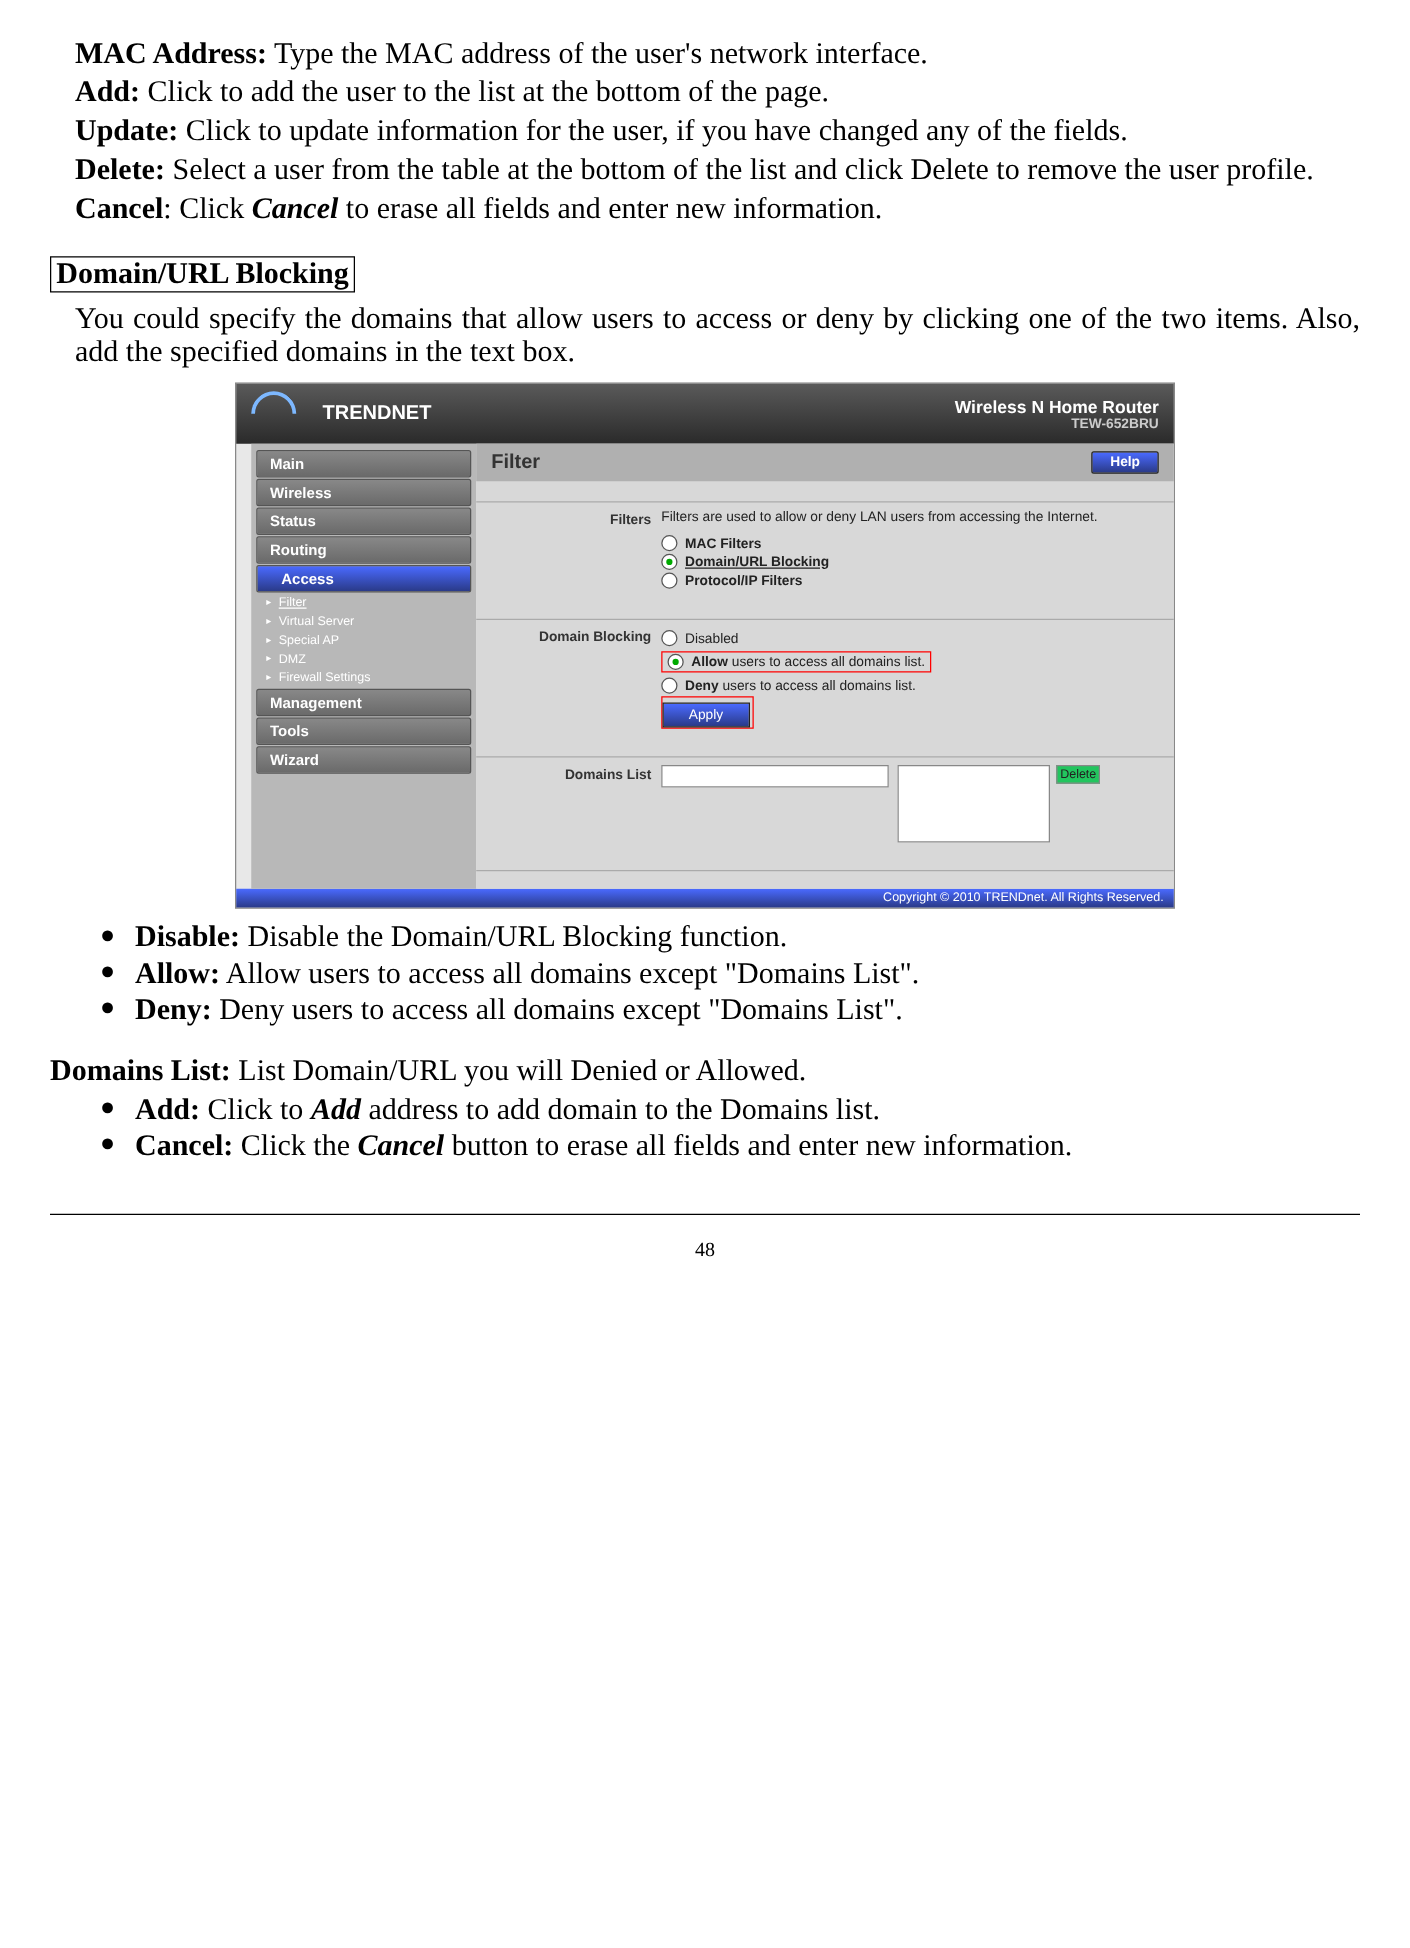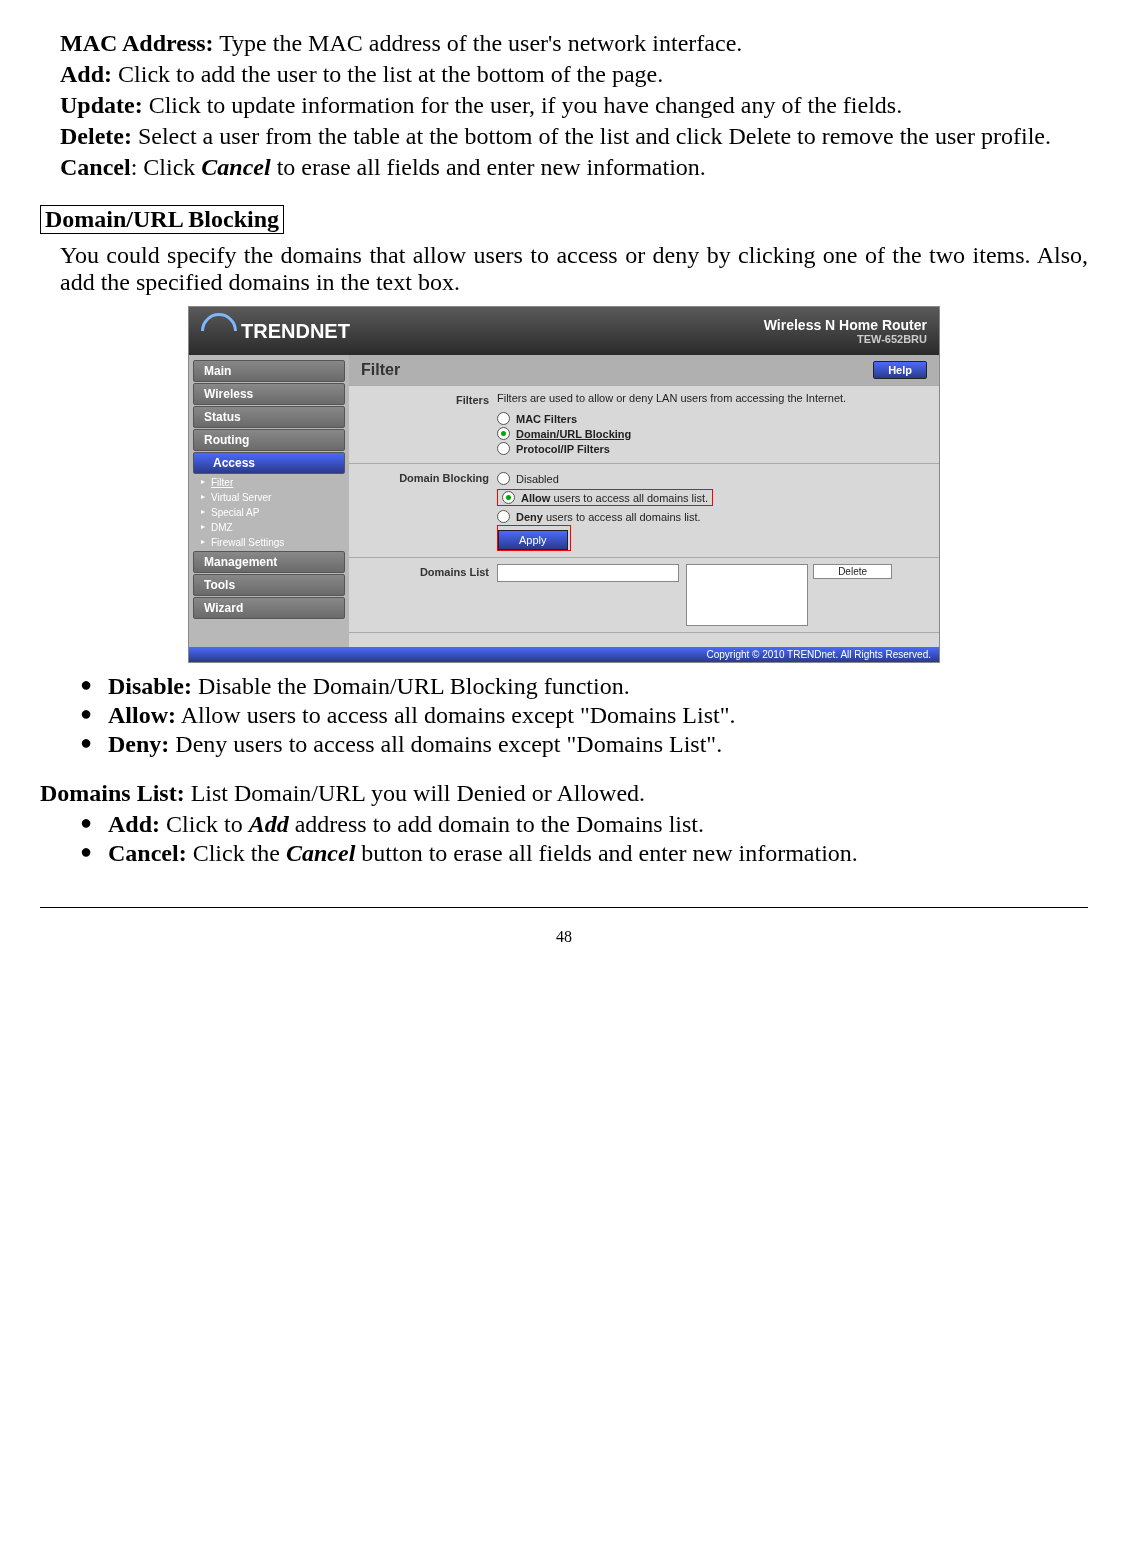--- a/index.html
+++ b/index.html
@@ -58,36 +58,36 @@
       height: 48px;
       display: flex;
       align-items: center;
       justify-content: space-between;
       padding: 0 12px;
       color: white;
     }
     .ss-logo {
       display: flex;
       align-items: center;
-      gap: 4px;
-      font-weight: bold;
-      font-size: 20px;
+      gap: 21px;
+      font-weight: bold;
+      font-size: 16px;
     }
     .ss-logo-swirl {
       width: 30px; height: 30px;
       border: 3px solid #7db8ff;
       border-radius: 50%;
       border-right-color: transparent;
       border-bottom-color: transparent;
       transform: rotate(45deg);
     }
     .ss-title { text-align: right; font-size: 14px; font-weight: bold; }
     .ss-title-sub { font-size: 11px; color: #ccc; }
     .ss-body { display: flex; }
-    .ss-sidebar { width: 160px; background: #b8b8b8; padding: 4px 0; }
+    .ss-sidebar { width: 180px; background: #b8b8b8; padding: 4px 0; margin-left: 12px; }
     .ss-sidebar-item {
       background: linear-gradient(#888,#6a6a6a);
       color: white;
       font-weight: bold;
       padding: 3px 10px;
       margin: 1px 4px;
       border: 1px solid #555;
       border-radius: 2px;
       font-size: 12px;
     }
@@ -118,21 +118,21 @@
       align-items: center;
     }
     .ss-help-btn {
       background: linear-gradient(#4a6aff,#2a3a88);
       color: white;
       padding: 2px 14px;
       font-size: 11px;
       border: 1px solid #222;
       border-radius: 2px;
     }
-    .ss-section { display: flex; border-top: 1px solid #aaa; padding: 6px 0; }
+    .ss-section { display: flex; border-top: 1px solid #aaa; padding: 6px 0; margin-top: 16px; }
     .ss-section-label {
       width: 140px;
       text-align: right;
       font-weight: bold;
       font-size: 11px;
       color: #333;
       padding: 2px 8px 0 0;
     }
     .ss-section-body { flex: 1; font-size: 11px; color: #222; }
     .ss-radio-row { display: flex; align-items: center; gap: 6px; margin: 2px 0; }
@@ -163,23 +163,23 @@
     .ss-listbox {
       background: white;
       border: 1px solid #888;
       width: 120px;
       height: 60px;
       display: inline-block;
       vertical-align: top;
       margin-left: 4px;
     }
     .ss-del-btn {
-      background: #ffffff;
+      background: #22c55e;
       border: 1px solid #888;
-      padding: 1px 24px;
+      padding: 1px 2px;
       font-size: 10px;
       vertical-align: top;
       margin-left: 2px;
       display: inline-block;
     }
     .ss-footer {
       background: linear-gradient(#4a6aff,#2a3a88);
       color: white;
       font-size: 10px;
       text-align: right;

